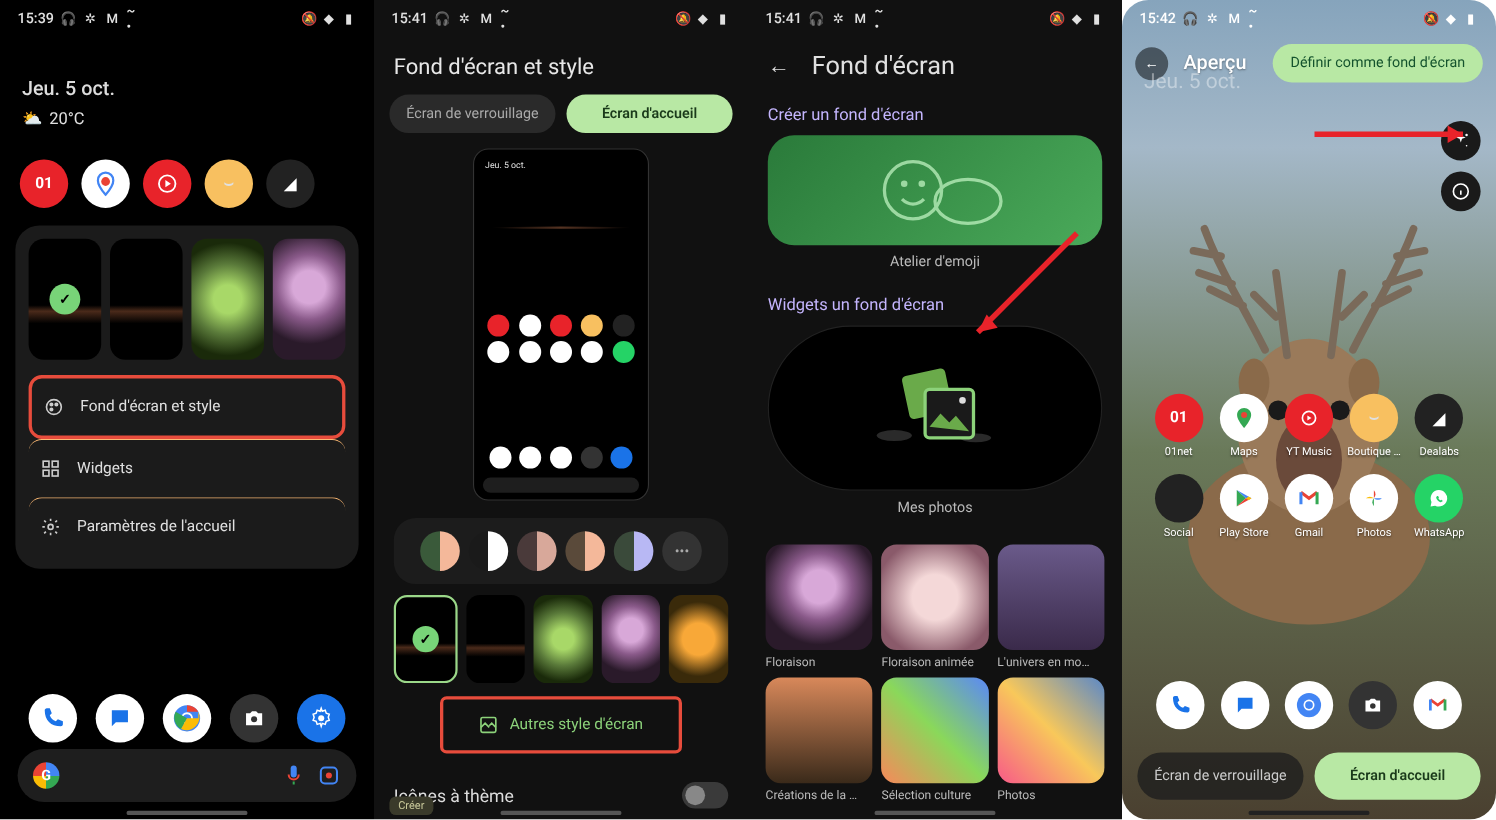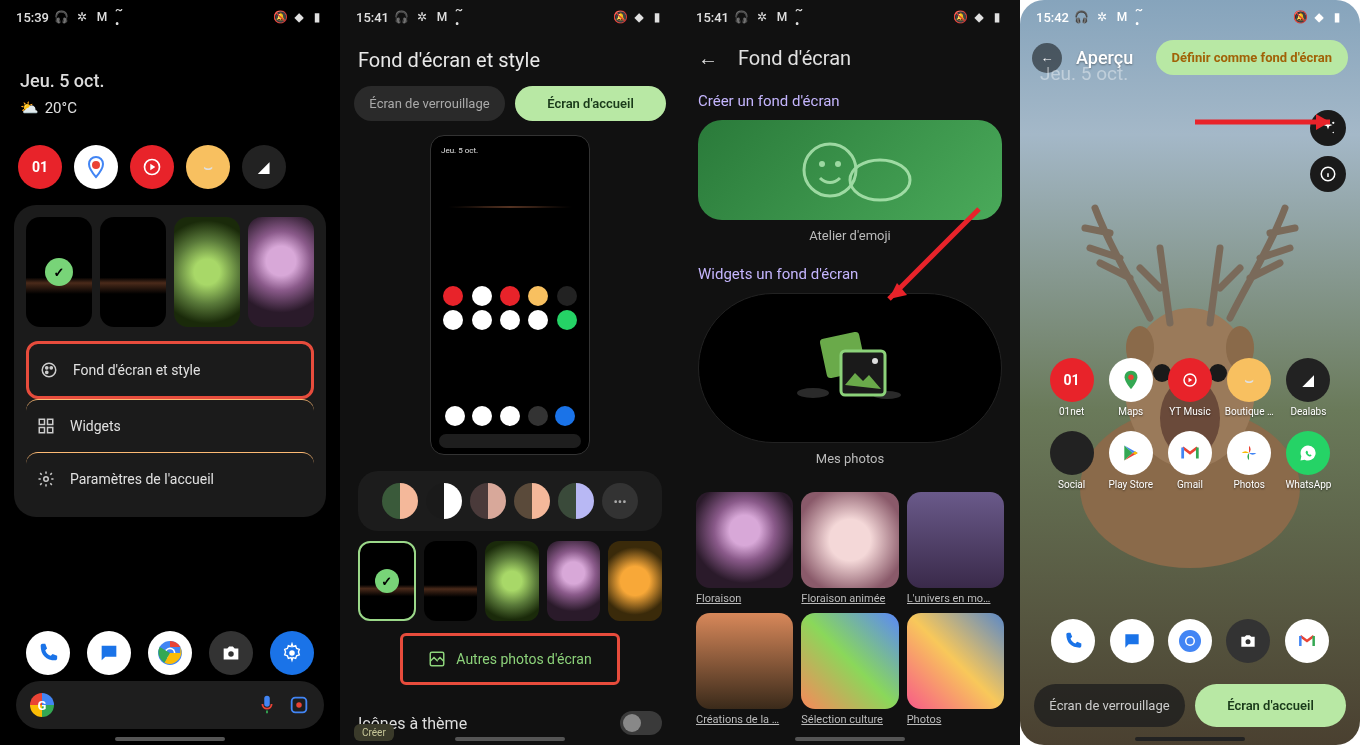--- a/index.html
+++ b/index.html
@@ -95,29 +95,29 @@
   .s3-section { padding:6px 18px 10px; font-size:15px; color:#c4b5fd; }
   .s3-emoji { margin:0 18px; height:100px; background:linear-gradient(135deg,#2a7a3a,#4aaa5a); border-radius:24px; position:relative; overflow:hidden; display:flex; align-items:center; justify-content:center; }
   .s3-emoji svg { opacity:.7; }
   .s3-cap { text-align:center; font-size:13px; color:#bbb; padding:8px 0 16px; }
   .s3-photos { margin:0 18px; height:150px; background:#000; border:1px solid #222; border-radius:80px; position:relative; display:flex; align-items:center; justify-content:center; }
   .s3-arrow { position:absolute; top:18px; right:-10px; }
   .arrow-red { color:#e8232a; }
   .s3-grid { display:grid; grid-template-columns:repeat(3,1fr); gap:8px; padding:10px 16px; }
   .s3-card { display:flex; flex-direction:column; gap:4px; }
   .s3-cimg { height:96px; background:#333; border-radius:14px; overflow:hidden;}
-  .s3-clabel { font-size:11px; color:#bbb; white-space:nowrap; overflow:hidden; text-overflow:ellipsis;text-decoration:underline; }
+  .s3-clabel { font-size:11px; color:#bbb; white-space:nowrap; overflow:hidden; text-overflow:ellipsis; }
 
   
   .s4 { background:linear-gradient(#86a4bc 0%, #a4b8c8 18%, #6a7a5a 55%, #4a4030 100%);border-radius:24px; }
   .s4-head { display:flex; align-items:center; gap:14px; padding:10px 12px; }
   .s4-head .back2 { width:30px; height:30px; display:flex; align-items:center; justify-content:center; background:rgba(0,0,0,.5); border-radius:50%; color:#fff; }
   .s4-title { font-size:18px; font-weight:500; color:#fff; text-shadow:0 1px 2px rgba(0,0,0,.4); }
   .s4-date { position:absolute; top:62px; left:20px; color:rgba(255,255,255,.4); font-size:19px; }
-  .s4-set { margin-left:auto; background:#b8e8a4; color:#a16207; padding:10px 16px; border-radius:22px; font-size:13px; font-weight:700; }
+  .s4-set { margin-left:auto; background:#b8e8a4; color:#14532d; padding:10px 16px; border-radius:22px; font-size:13px; font-weight:400; }
   .s4-fab { position:absolute; right:14px; width:36px; height:36px; background:#1a1a1a; border-radius:50%; display:flex; align-items:center; justify-content:center; color:#fff; }
   .s4-fab.f1 { top:110px; }
   .s4-fab.f2 { top:156px; }
   .s4-arrow { position:absolute; top:108px; left:170px; }
   .s4-deer {
     position:absolute; top:130px; left:0; right:0; bottom:120px;
     display:flex; align-items:center; justify-content:center;
   }
   .s4-apps { position:absolute; top:358px; left:0; right:0; display:grid; grid-template-columns:repeat(5,1fr); padding:0 22px; row-gap:14px; }
   .s4-app { display:flex; flex-direction:column; align-items:center; gap:4px; }
@@ -329,21 +329,21 @@
     <div class="s2-wp flower2"></div>
     <div class="s2-wp flower"></div>
     <div class="s2-wp orange"></div>
   </div>
 
   <div class="s2-more">
     <svg width="18" height="18" viewBox="0 0 24 24" fill="none" stroke="#8cd27a" stroke-width="2">
         <rect x="3" y="3" width="18" height="18" rx="2"></rect>
         <path d="M3 15l5-5 5 5M13 13l3-3 5 5"></path>
       </svg>
-    <span>Autres photos d'écran</span>
+    <span>Autres style d'écran</span>
   </div>
 
   <div class="s2-themed">
     <span>Icônes à thème</span>
     <div class="toggle"></div>
   </div>
   <div class="beta">Créer</div>
   <div class="navhandle"></div>
 </div>
 
@@ -358,21 +358,21 @@
     </div>
     <div class="status-right">
       <span class="sicon">🔕</span>
       <span class="sicon">◆</span>
       <span class="sicon">▮</span>
     </div>
   </div>
 
   <div class="s3-head">
     <span class="back">←</span>
-    <span style="font-size:20px">Fond d'écran</span>
+    <span style="font-size:23px">Fond d'écran</span>
   </div>
 
   <div class="s3-section">Créer un fond d'écran</div>
   <div class="s3-emoji">
     <svg width="140" height="80" viewBox="0 0 140 80">
       <circle cx="50" cy="40" r="26" fill="none" stroke="#c8f8c8" stroke-width="3"></circle>
       <circle cx="42" cy="34" r="3" fill="#c8f8c8"></circle>
         <circle cx="58" cy="34" r="3" fill="#c8f8c8"></circle>
       <path d="M40 48c6 6 14 6 20 0" stroke="#c8f8c8" stroke-width="3" fill="none"></path>
       <ellipse cx="100" cy="50" rx="30" ry="20" fill="none" stroke="#c8f8c8" stroke-width="3"></ellipse>

